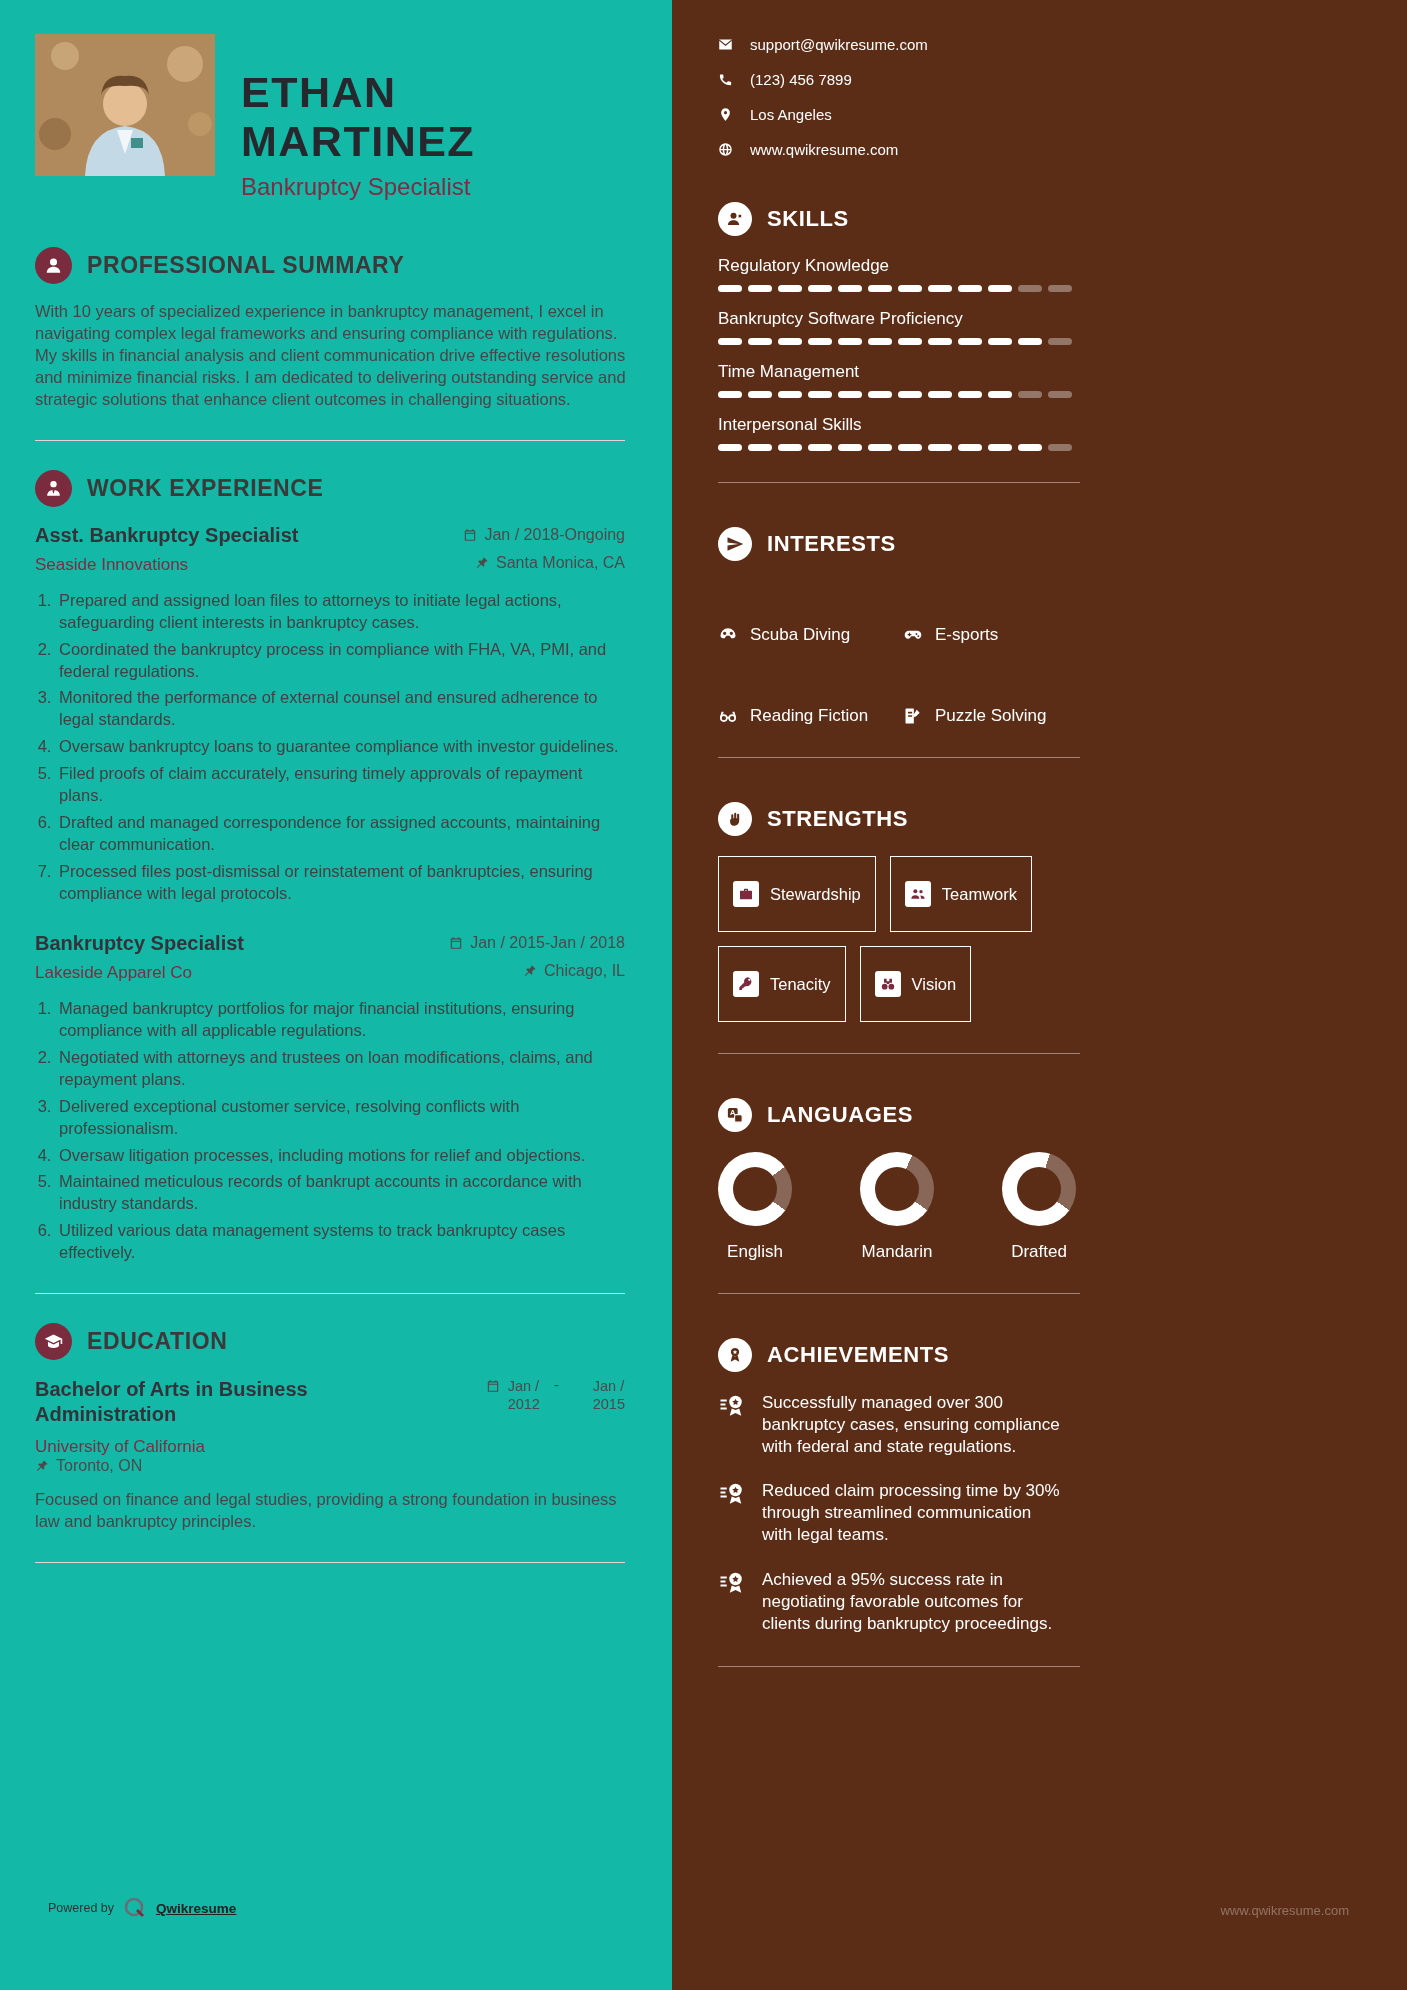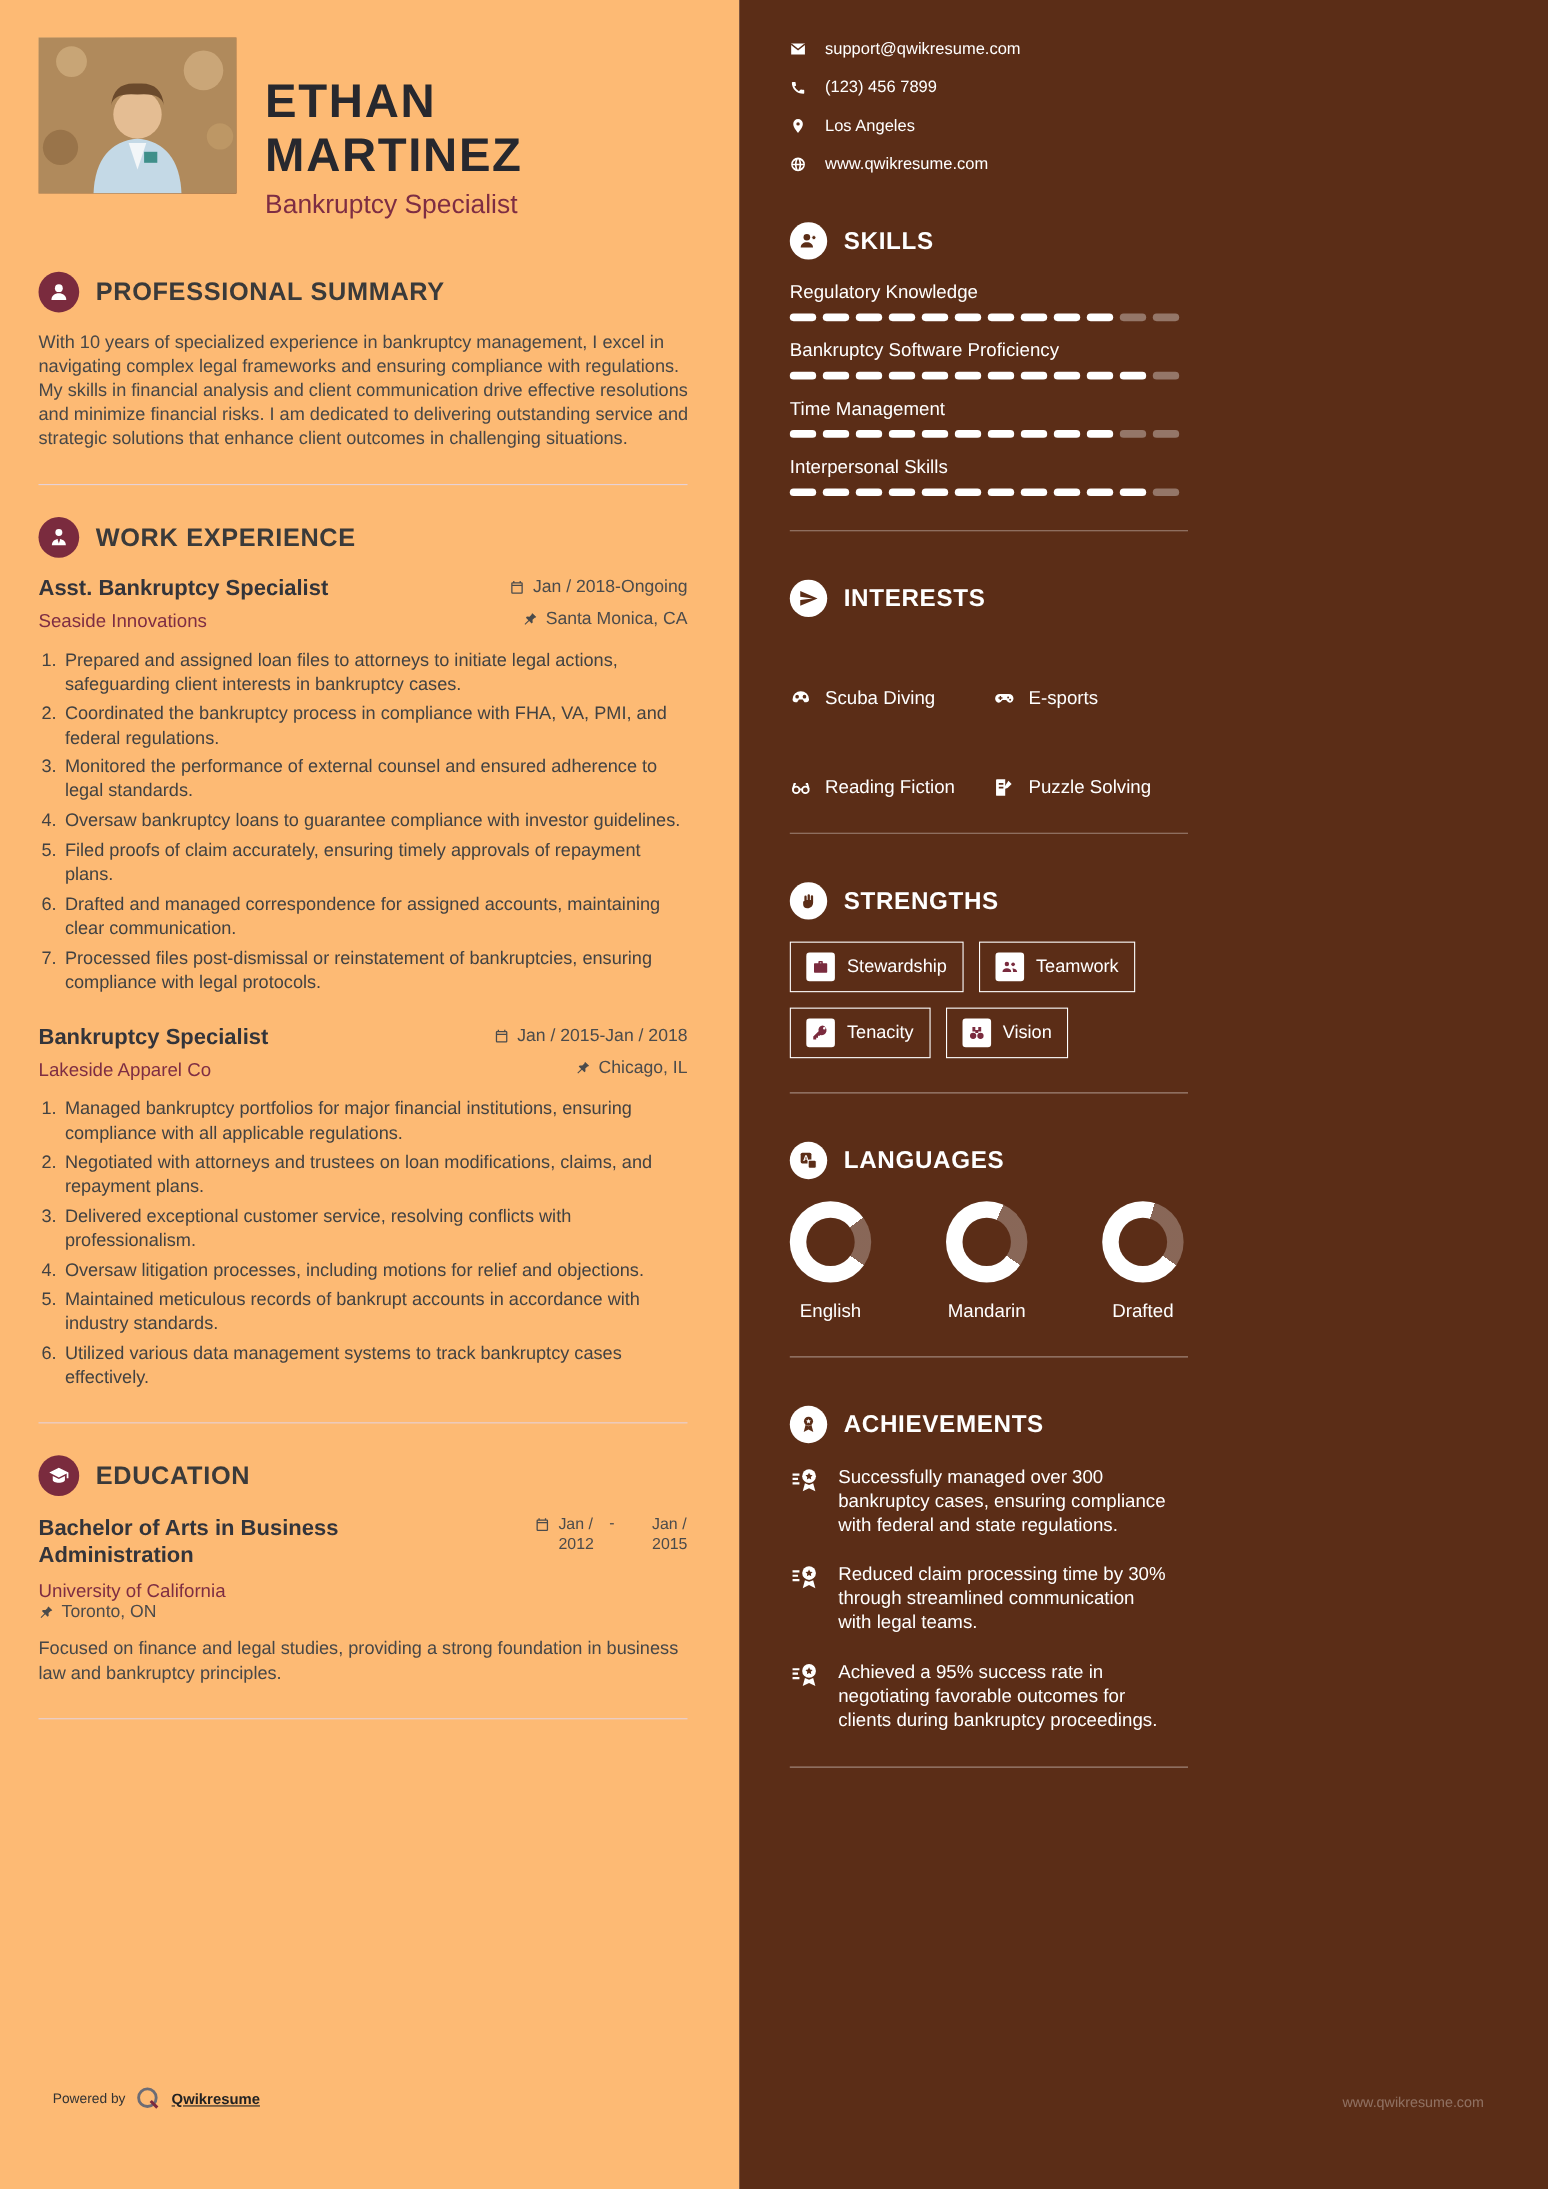--- a/index.html
+++ b/index.html
@@ -5,21 +5,21 @@
   * { box-sizing: border-box; }
   html,body { margin:0; padding:0; }
   body {
     width:1407px; height:1990px;
     font-family:"Liberation Sans", sans-serif;
     background:#ffffff; color:#424242;
   }
   .page { display:flex; width:1407px; height:1990px; overflow:hidden; }
 
   
-  .left { width:672px; padding:34px 47px 30px 35px; position:relative; background:#fdba74; }
+  .left { width:672px; padding:34px 47px 30px 35px; position:relative; background:#14b8a6; }
 
   .id-row { display:flex; gap:26px; margin-bottom:46px; }
   .photo {
     width:180px; height:142px; flex:none; overflow:hidden;
     background:linear-gradient(135deg,#c9a06d 0%,#a77b4e 55%,#7c5637 100%);
   }
   .photo svg { width:100%; height:100%; display:block; }
   .name-block { padding-top:34px; }
   .person-name { margin:0; font-size:43px; font-weight:bold; letter-spacing:1.5px; color:#27282e; }
   .person-title { margin-top:7px; font-size:24px; color:#7e2d43; }
@@ -81,21 +81,21 @@
   .dash { width:24px; height:7px; border-radius:4px; background:rgba(255,255,255,.35); }
   .dash.filled { background:#fff; }
 
   .srule { border:none; border-top:1px solid rgba(255,255,255,.42); margin:31px 0; width:362px; }
 
   .interests-grid { display:grid; grid-template-columns:1fr 1fr; gap:17px 8px; }
   .interest { display:flex; align-items:center; gap:12px; font-size:17px;margin-top:44px; }
   .interest svg { width:20px; height:20px; flex:none; }
 
   .chips { display:flex; flex-wrap:wrap; gap:14px; width:330px; }
-  .chip { display:flex; align-items:center; gap:11px; border:1px solid #fff; padding:9px 14px; font-size:16.5px; }
+  .chip { display:flex; align-items:center; gap:11px; border:1px solid #fff; padding:24px 14px; font-size:16.5px; }
   .ibox { width:26px; height:26px; border-radius:3px; background:#fff; display:flex; align-items:center; justify-content:center; flex:none; }
   .ibox svg { width:16px; height:16px; fill:#7a2b3e; }
 
   .langs { display:flex; gap:68px; }
   .lang { display:flex; flex-direction:column; align-items:center; gap:16px; }
   .donut { width:74px; height:74px; border-radius:50%; position:relative; background:rgba(255,255,255,.28); }
   .donut::after { content:""; position:absolute; inset:15px; border-radius:50%; background:#5b2d17; }
   .lang-label { font-size:17px; }
 
   .ach { display:flex; gap:14px; margin-bottom:22px; width:348px; }

